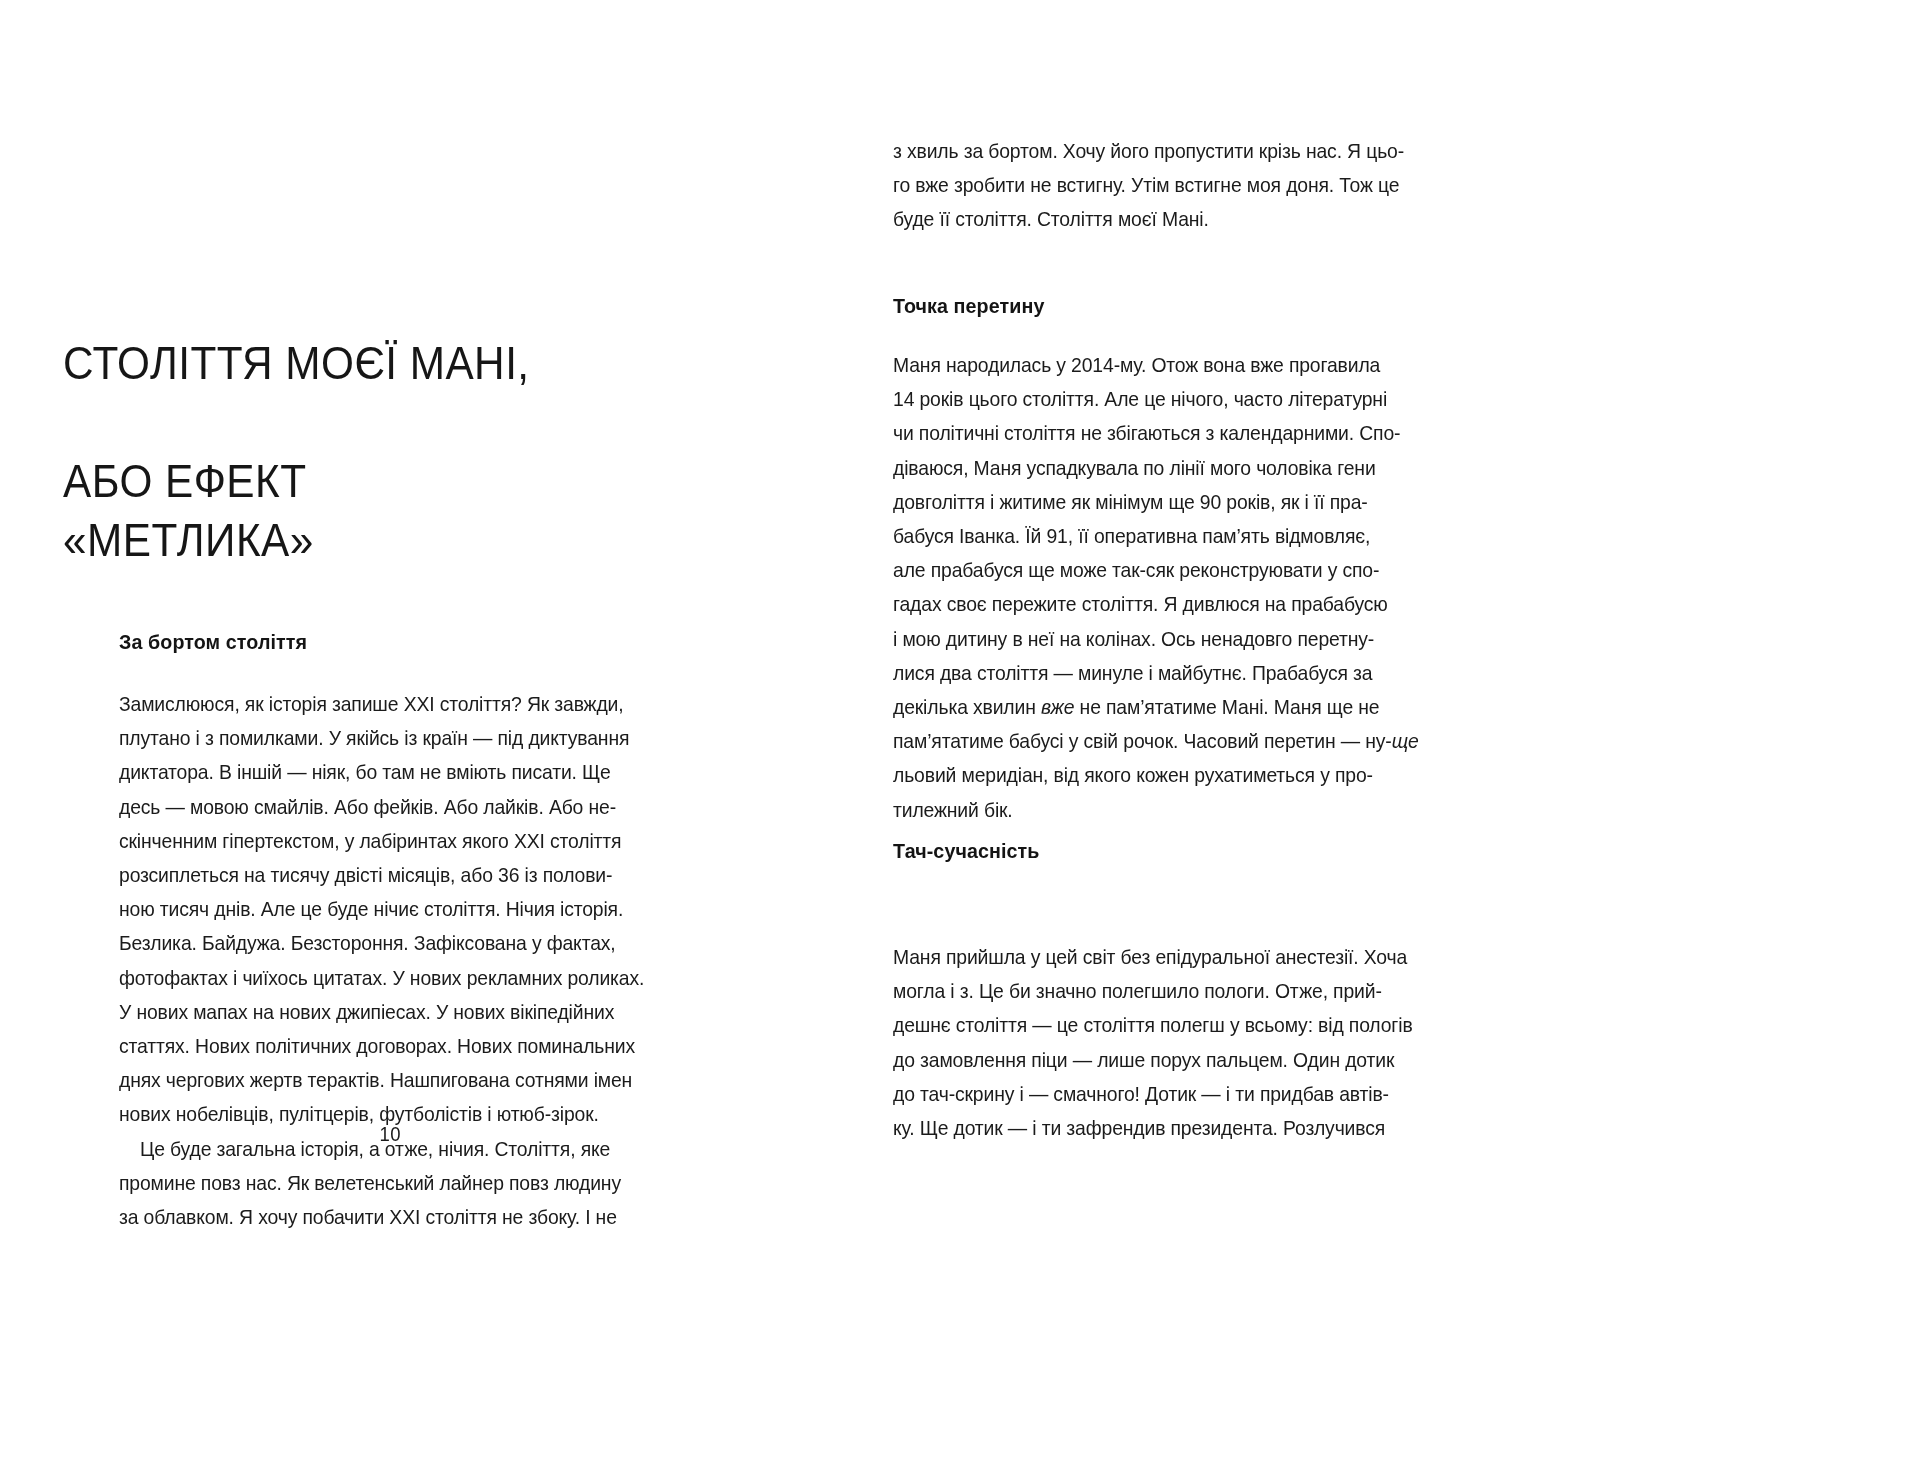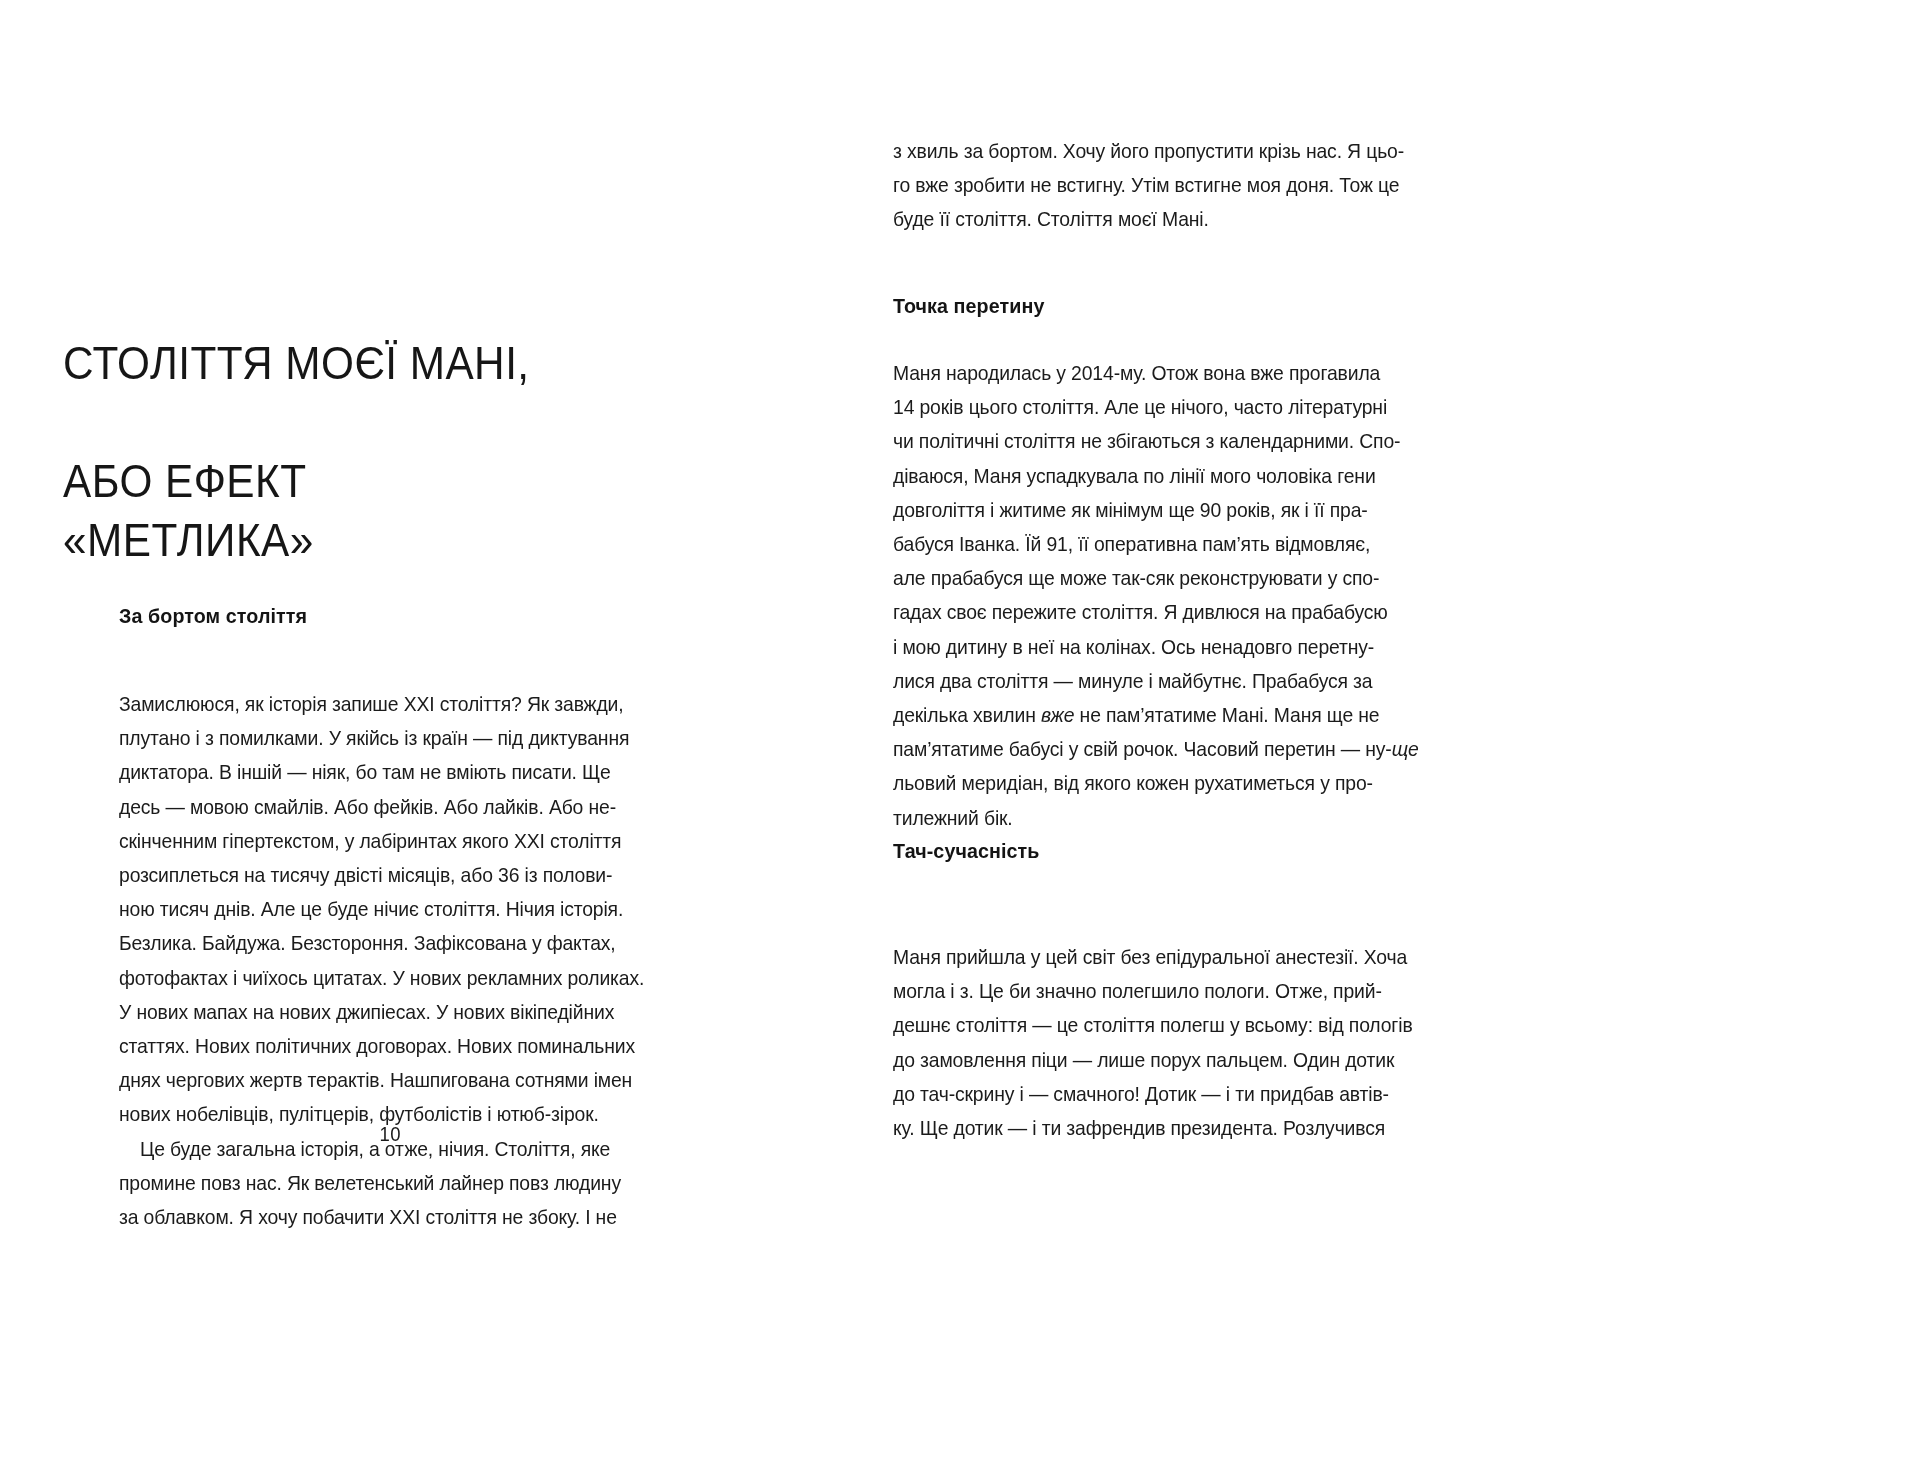--- a/index.html
+++ b/index.html
@@ -120,21 +120,21 @@
 
 <div class="spread">
 
   <div class="page page-left">
 
     <div class="chapter-title">
       <span class="t-line">СТОЛІТТЯ МОЄЇ МАНІ,</span>
       <span class="t-line">АБО ЕФЕКТ «МЕТЛИКА»</span>
     </div>
 
-    <div class="blk" style="left:119px; top:576px;">
+    <div class="blk" style="left:119px; top:602px;">
       <div class="section-heading">За бортом століття</div>
     </div>
 
     <div class="blk" style="left:119px; top:661px;">
       <div class="body-text">
         <span class="ln">Замислююся, як історія запише XXI століття? Як завжди,</span>
         <span class="ln">плутано і з помилками. У якійсь із країн — під диктування</span>
         <span class="ln">диктатора. В іншій — ніяк, бо там не вміють писати. Ще</span>
         <span class="ln">десь — мовою смайлів. Або фейків. Або лайків. Або не-</span>
         <span class="ln">скінченним гіпертекстом, у лабіринтах якого XXI століття</span>
@@ -167,21 +167,21 @@
         <span class="ln">з хвиль за бортом. Хочу його пропустити крізь нас. Я цьо-</span>
         <span class="ln">го вже зробити не встигну. Утім встигне моя доня. Тож це</span>
         <span class="ln">буде її століття. Століття моєї Мані.</span>
       </div>
     </div>
 
     <div class="blk" style="left:103px; top:266px;text-align:right;">
       <div class="section-heading">Точка перетину</div>
     </div>
 
-    <div class="blk" style="left:103px; top:330px;">
+    <div class="blk" style="left:103px; top:322px;">
       <div class="body-text">
         <span class="ln">Маня народилась у 2014-му. Отож вона вже прогавила</span>
         <span class="ln">14 років цього століття. Але це нічого, часто літературні</span>
         <span class="ln">чи політичні століття не збігаються з календарними. Спо-</span>
         <span class="ln">діваюся, Маня успадкувала по лінії мого чоловіка гени</span>
         <span class="ln">довголіття і житиме як мінімум ще 90 років, як і її пра-</span>
         <span class="ln">бабуся Іванка. Їй 91, її оперативна пам’ять відмовляє,</span>
         <span class="ln">але прабабуся ще може так-сяк реконструювати у спо-</span>
         <span class="ln">гадах своє пережите століття. Я дивлюся на прабабусю</span>
         <span class="ln">і мою дитину в неї на колінах. Ось ненадовго перетну-</span>

